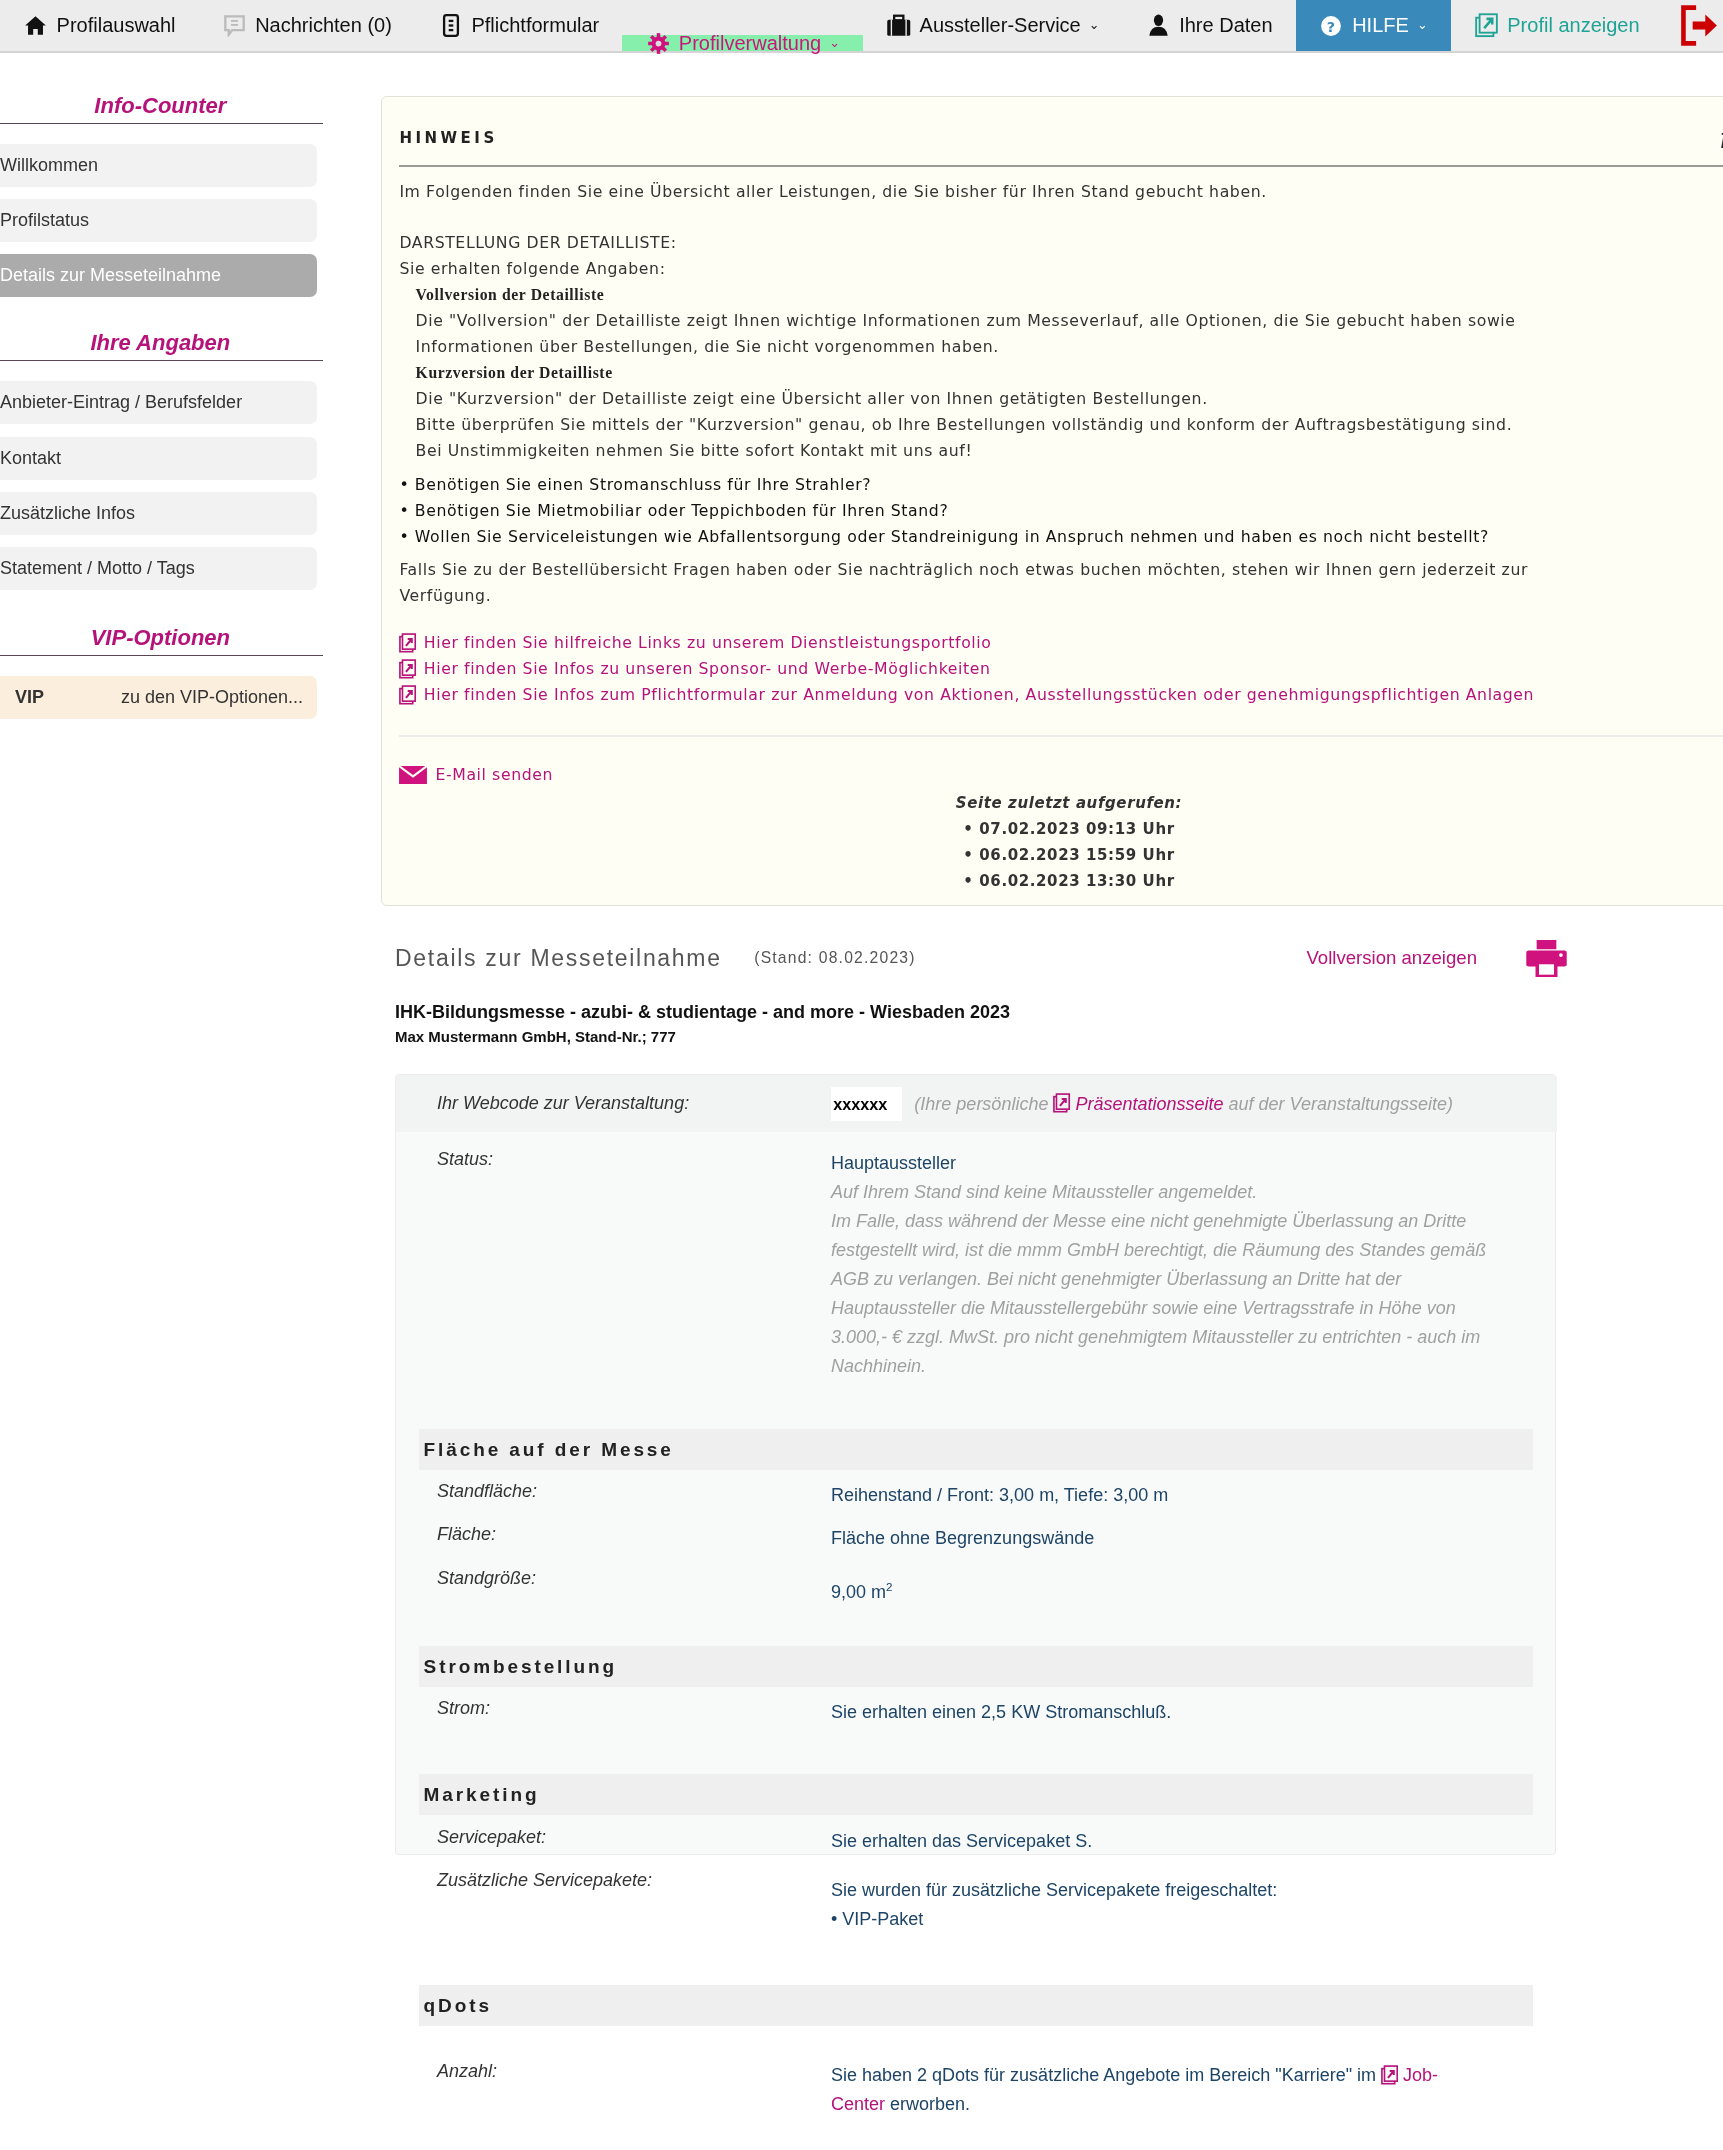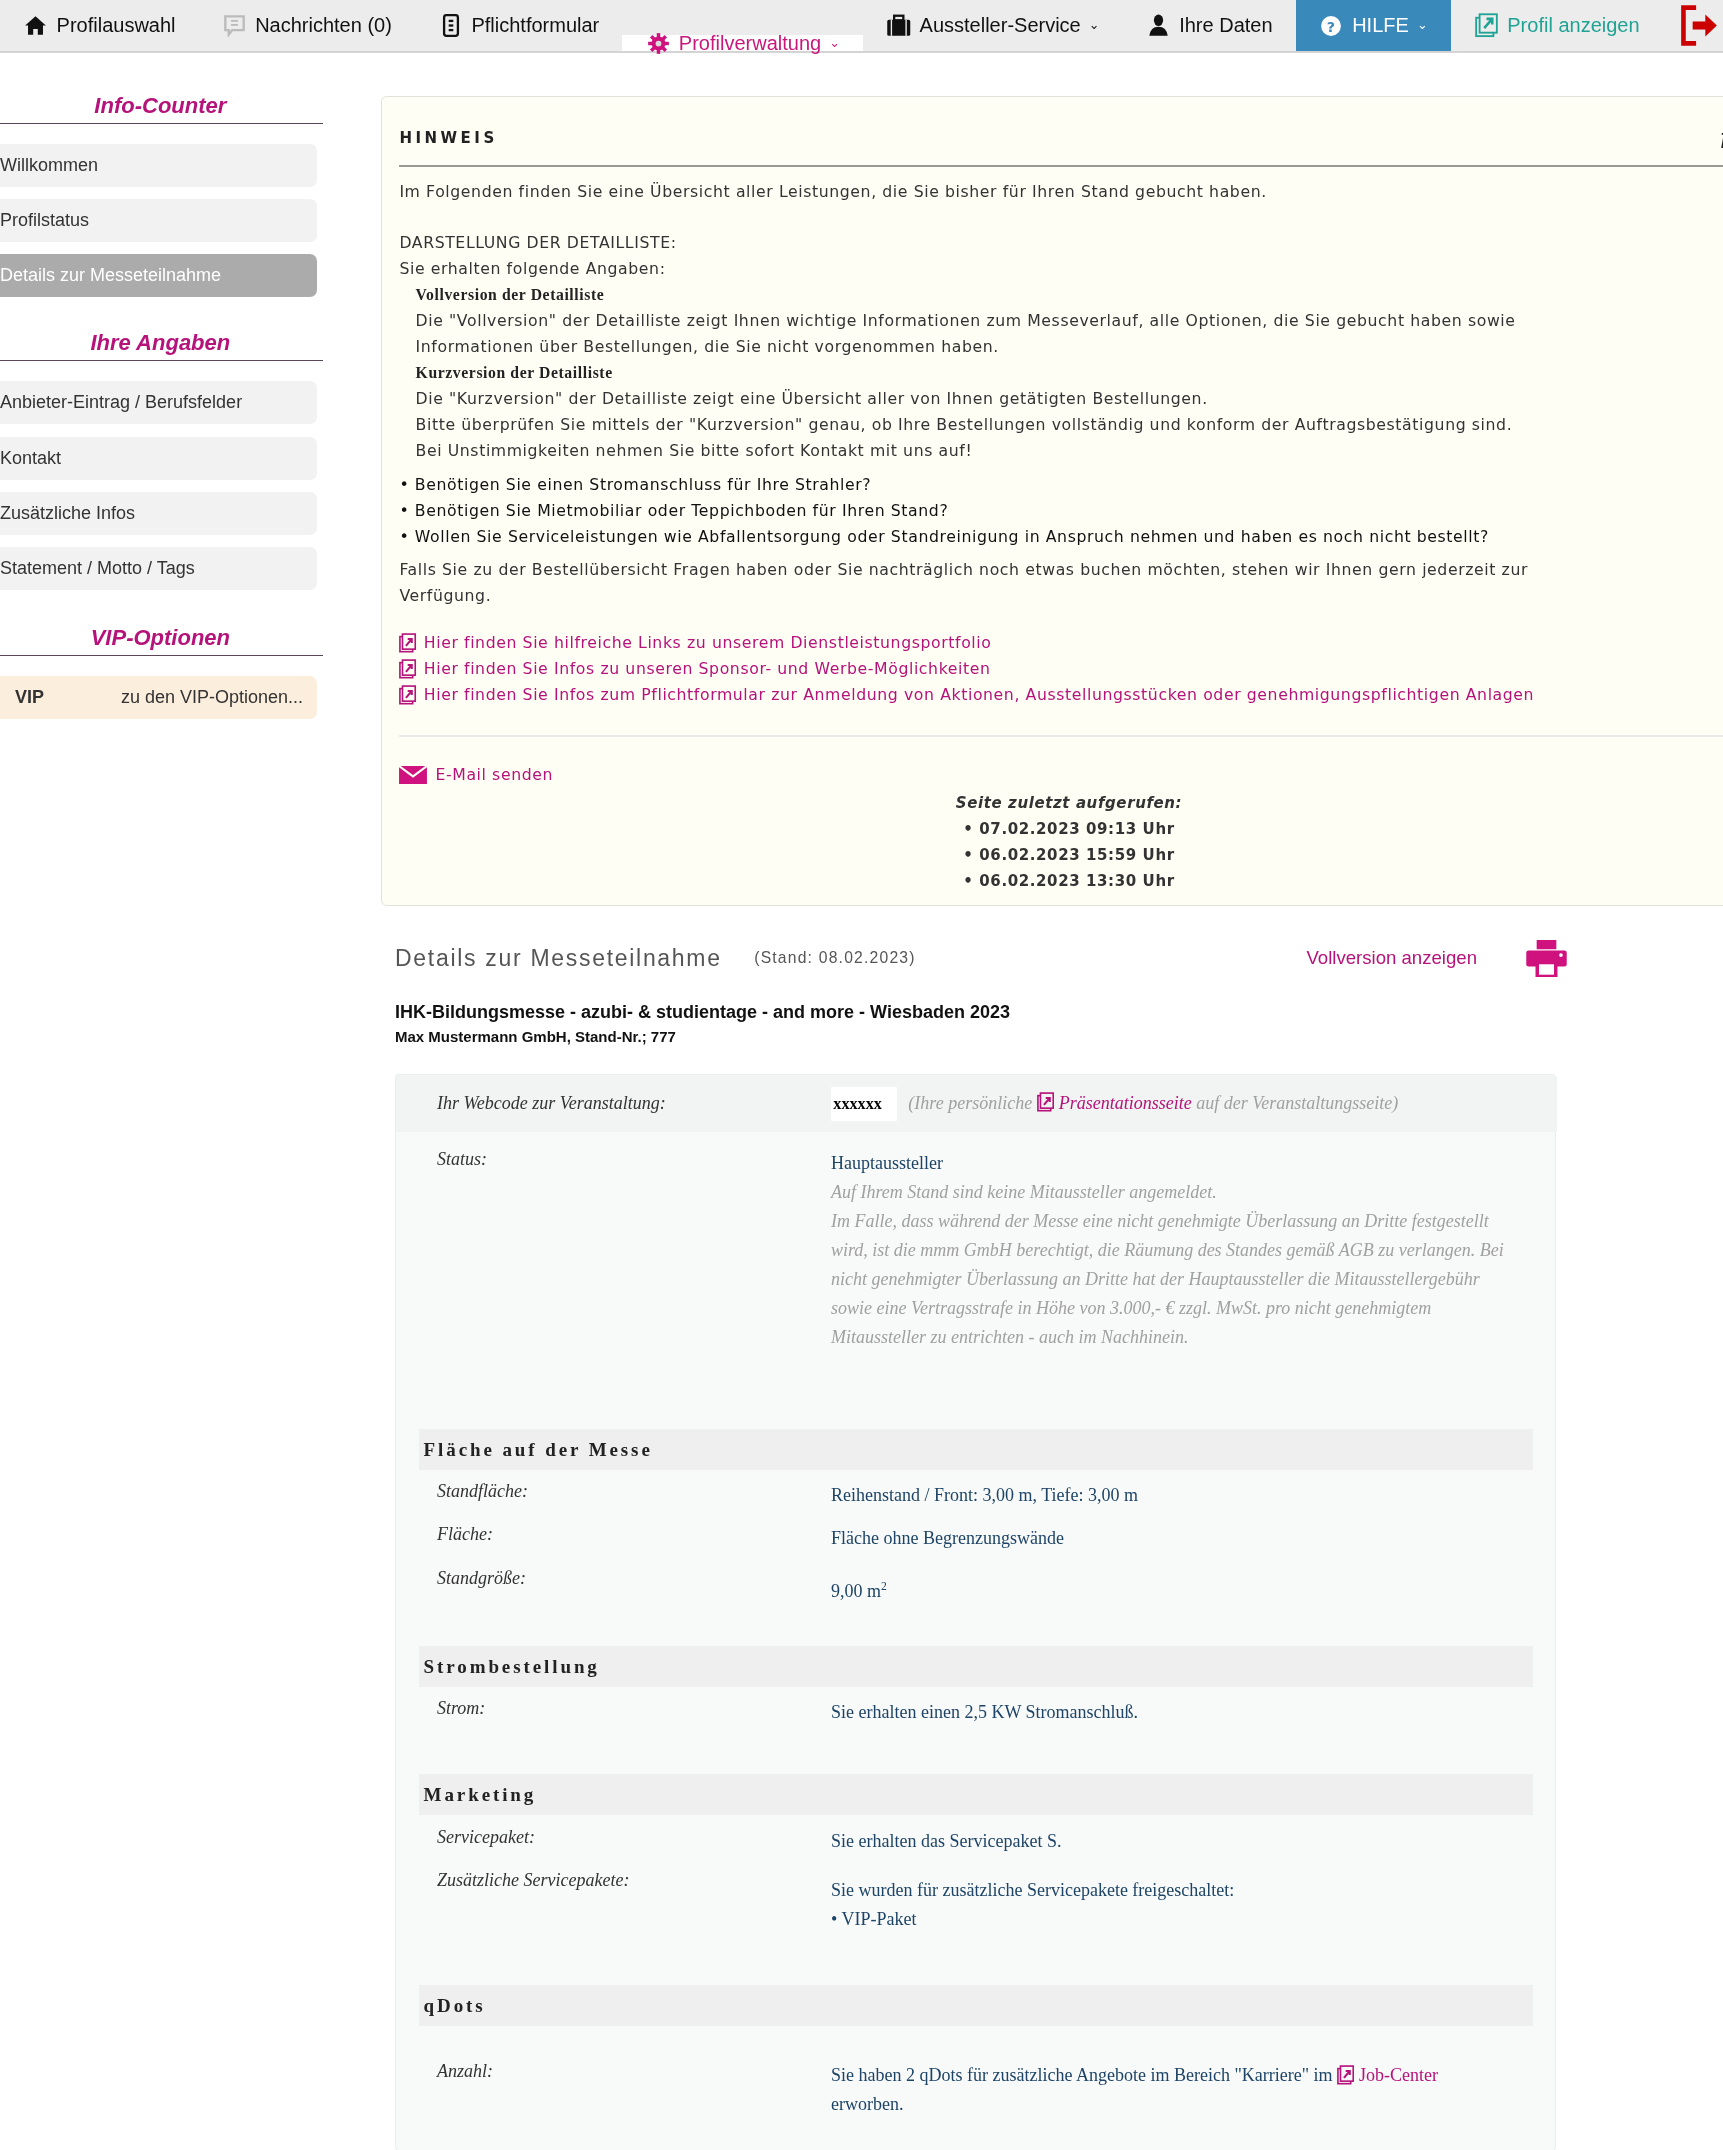--- a/index.html
+++ b/index.html
@@ -4,21 +4,21 @@
 <style>
   * { box-sizing: border-box; margin: 0; padding: 0; }
   html, body { width: 1724px; height: 2151px; background: #ffffff; overflow: hidden; }
   body { font-family: "Liberation Sans", "DejaVu Sans", sans-serif; color: #333; }
 
   
   .topnav { position: absolute; left: 0; top: 0; width: 1724px; height: 53px; background: #ececec; border-bottom: 2.3px solid #d4d4d4; display: flex; align-items: stretch; }
   .nav-item { display: flex; align-items: center; padding: 0 23px; font-size: 20px; color: #111; white-space: nowrap; cursor: pointer; }
   .nav-item .ico { display: inline-flex; align-items: center; justify-content: center; width: 25.5px; height: 25.5px; margin-right: 8.1px; }
   .nav-item .chev { margin-left: 8.1px; font-size: 12.8px; transform: translateY(-1.2px); }
-  .nav-item.active { background: #ffffff; color: #c8187c; margin-top: 35px; }
+  .nav-item.active { background: #86efac; color: #c8187c; margin-top: 35px; }
   .nav-item.help { background: #3a89bb; color: #fff; }
   .nav-item.profile { color: #1fa394; }
   .nav-item.logout { padding: 0 5.8px 0 17.4px; }
 
   
   .sidebar { position: absolute; left: 0; top: 87px; width: 323px; }
   .side-head { text-align: center; font-style: italic; font-weight: bold; font-size: 22px; color: #b5127a; padding-right: 2.3px; height: 37px; line-height: 37px; border-bottom: 1.7px solid #5a4656; margin-bottom: 20px; }
   .side-item { width: 317px; height: 43px; background: #f2f2f2; border-radius: 0 7px 7px 0; margin-bottom: 12.2px; display: flex; align-items: center; padding-right: 14px; font-size: 18px; color: #333; cursor: pointer; }
   .side-item.selected { background: #ababab; color: #fff; }
   .side-item.vip { background: #fbeedc; justify-content: space-between; padding-left: 15px; }
@@ -50,21 +50,21 @@
   
   .det-head { position: absolute; left: 395px; top: 935px; width: 1172px; height: 46px; display: flex; align-items: center; }
   .det-title { font-size: 23px; letter-spacing: 1.7px; color: #555; }
   .det-stand { font-size: 15.7px; letter-spacing: 1.2px; color: #555; margin-left: 32.5px; }
   .det-full { margin-left: auto; margin-right: 49px; font-size: 18.6px; color: #b5127a; cursor: pointer; }
   .print-ico { width: 41px; height: 37px; cursor: pointer; }
   .event { position: absolute; left: 395px; top: 1002px; font-size: 18px; font-weight: bold; color: #111; }
   .company { position: absolute; left: 395px; top: 1028px; font-size: 15px; font-weight: bold; color: #111; }
 
   
-  .panel { position: absolute; left: 395px; top: 1074px; width: 1161px; height: 1077px; background: #f8f9f9; border: 1.2px solid #ececec; border-radius: 3.5px; font-family: Liberation Serif, serif; }
+  .panel { position: absolute; left: 395px; top: 1074px; width: 1161px; height: 781px; background: #f8f9f9; border: 1.2px solid #ececec; border-radius: 3.5px; }
   .row { position: absolute; left: 0; width: 1161px; display: flex; font-size: 18px; }
   .row .lbl { width: 435px; padding-left: 41px; font-style: italic; color: #333; }
   .row .val { width: 708px; color: #1d4466; line-height: 29px; }
   .val .muted { color: #a0a0a0; font-style: italic; }
   .val .pink { color: #b5127a; }
   .webcode-row { top: 0; height: 57px; align-items: center; background: #f2f3f3; border-radius: 3.5px 3.5px 0 0; }
   .webcode { display: inline-block; background: #fff; color: #000; font-weight: bold; padding: 0 15px 0 2.3px; height: 34px; line-height: 34px; font-size: 16.2px; margin-right: 7px; }
   .sec-head { position: absolute; left: 23px; width: 1114px; height: 41px; background: #efefef; display: flex; align-items: center; padding-left: 4.6px; font-size: 19px; font-weight: bold; letter-spacing: 2.9px; color: #222; }
   sup { font-size: 11.6px; }
   .inline-ext { display: inline-block; width: 17.4px; height: 20px; vertical-align: -3.5px; margin-right: 4.6px; }

